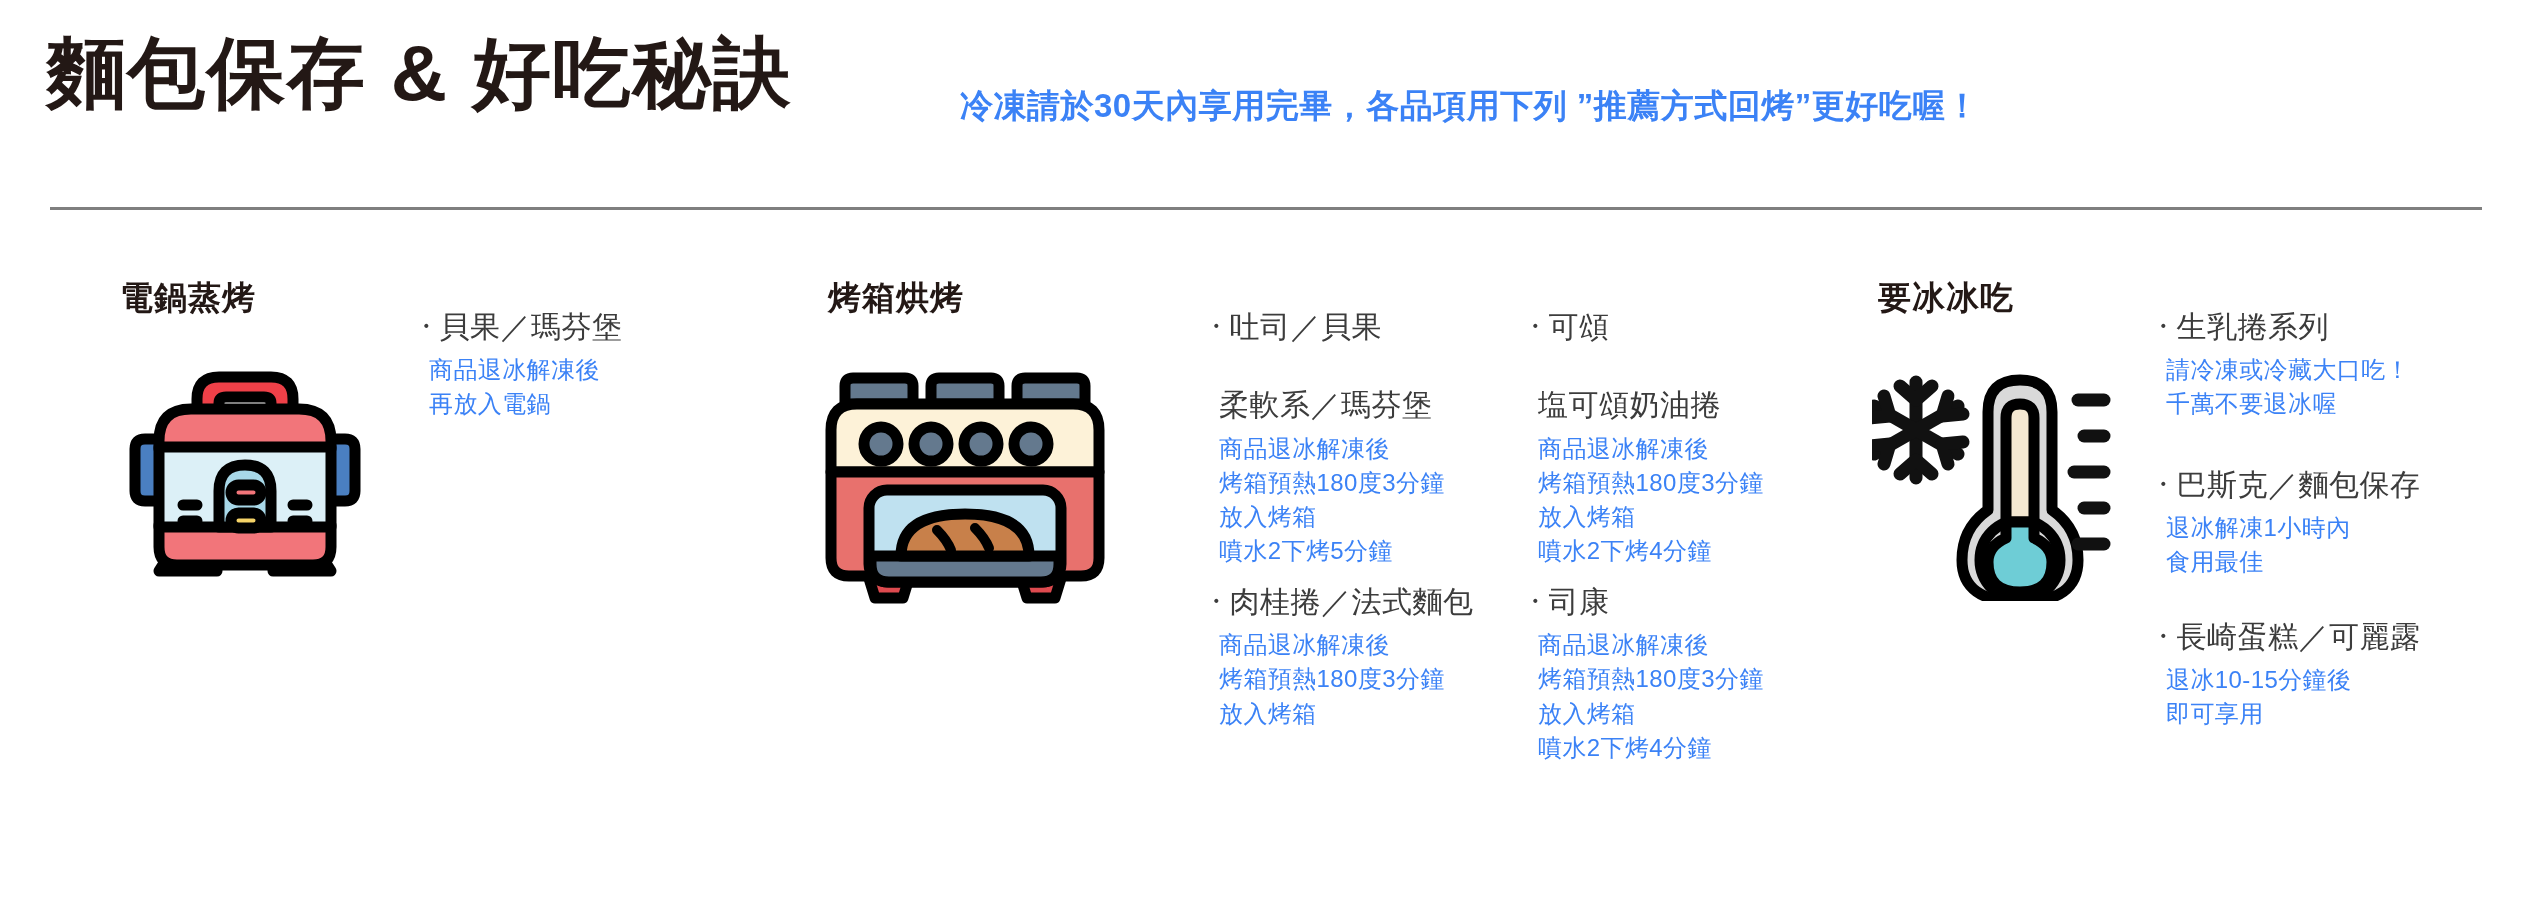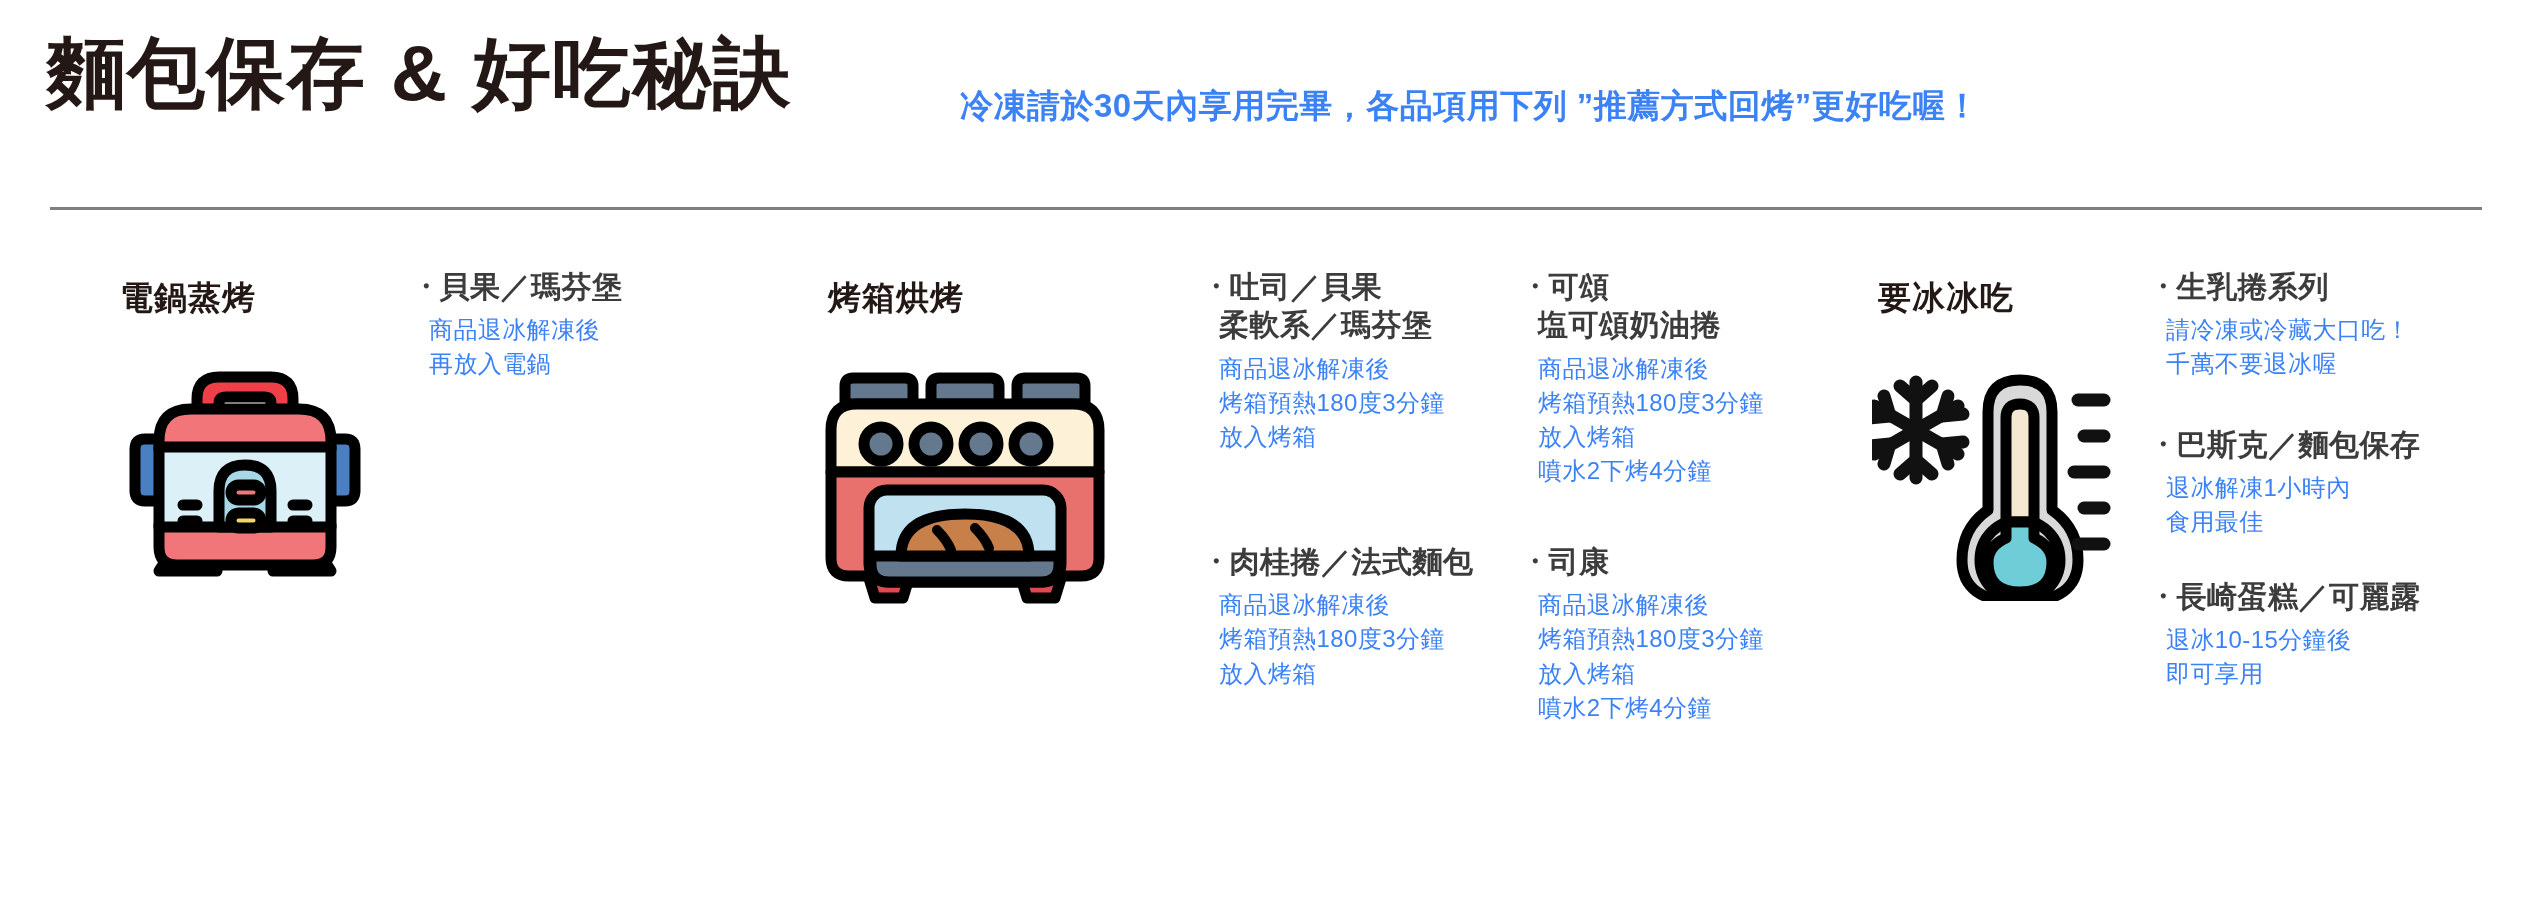--- a/index.html
+++ b/index.html
@@ -39,23 +39,23 @@
   .sect-title{
     position:absolute;
     font-size:33px;font-weight:bold;color:#231815;
     white-space:nowrap;letter-spacing:1px;
   }
   .art{position:absolute;}
   
   .item{position:absolute;width:330px;}
   .item.wide{width:400px;}
   .item-head{
-    font-size:30px;font-weight:bold;color:#3c3c3c;
+    font-size:30px;font-weight:normal;color:#3c3c3c;
     line-height:1.28;white-space:nowrap;letter-spacing:.5px;
-    text-indent:-16px;padding-left:16px;
+    text-indent:-16px;padding-left:16px;margin-top:40px;
   }
   .item-head .bullet{font-size:26px;vertical-align:2px;}
   .item-body{
     margin-top:7px;padding-left:16px;
     font-size:24px;color:#3b82f6;line-height:1.42;
     letter-spacing:.4px;white-space:nowrap;
   }
   .item-body div{white-space:nowrap;}
 </style>
 </head>
@@ -144,20 +144,21 @@
 
   <div class="item" style="left:1203px;top:60px;">
     <div class="item-head">
       <span class="bullet">・</span><span>吐司／貝果</span>
     </div>
     <div class="item-head" style="text-indent:0;padding-left:16px;">柔軟系／瑪芬堡</div>
     <div class="item-body">
       <div>商品退冰解凍後</div>
       <div>烤箱預熱180度3分鐘</div>
       <div>放入烤箱</div>
+      <div>噴水2下烤5分鐘</div>
     </div>
   </div>
 
   <div class="item" style="left:1203px;top:335px;">
     <div class="item-head">
       <span class="bullet">・</span><span>肉桂捲／法式麵包</span>
     </div>
     <div class="item-body">
       <div>商品退冰解凍後</div>
       <div>烤箱預熱180度3分鐘</div>

